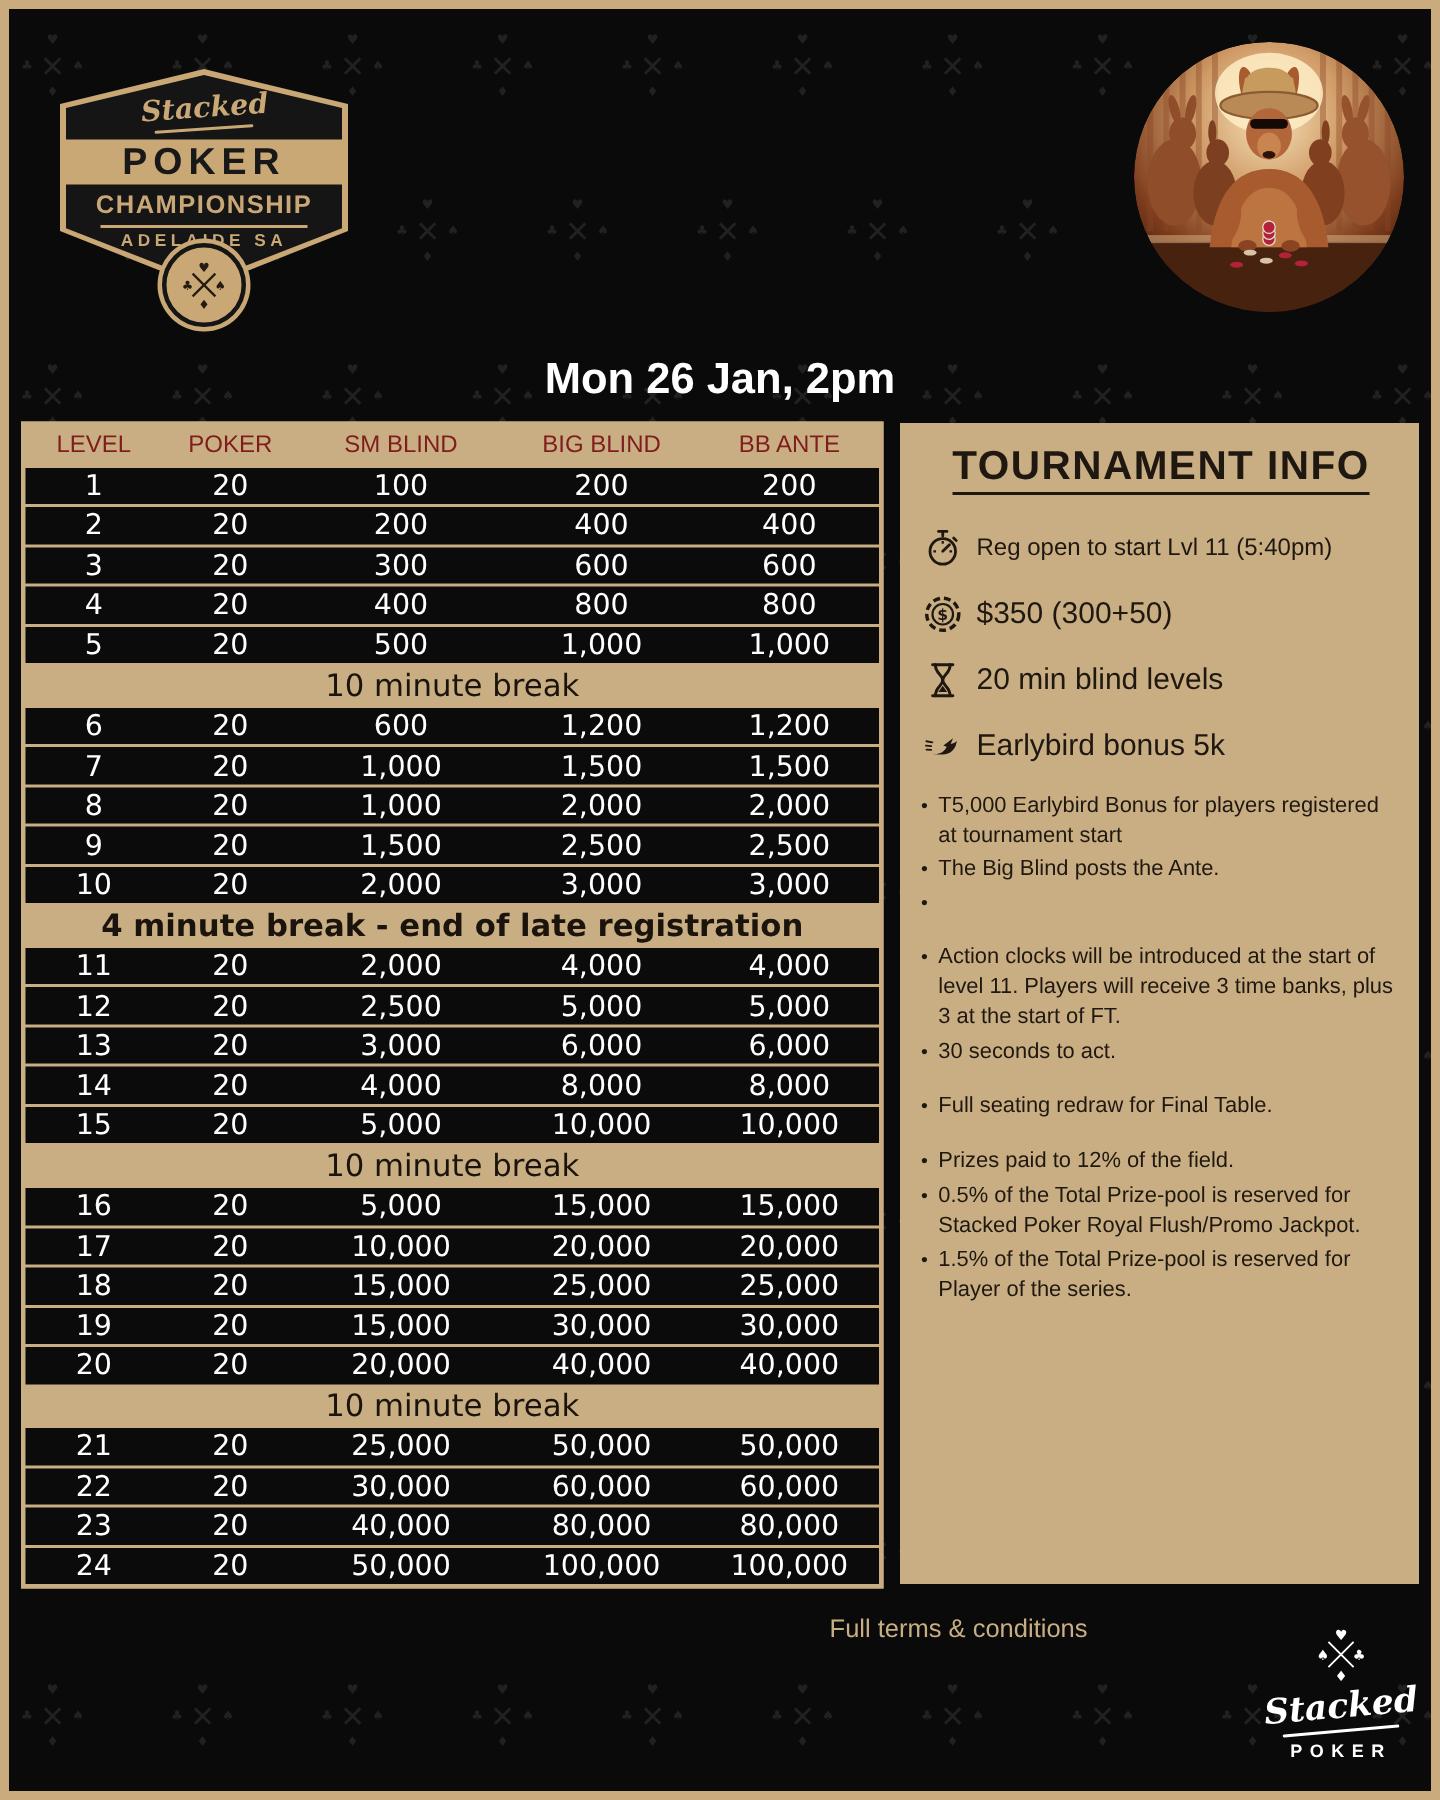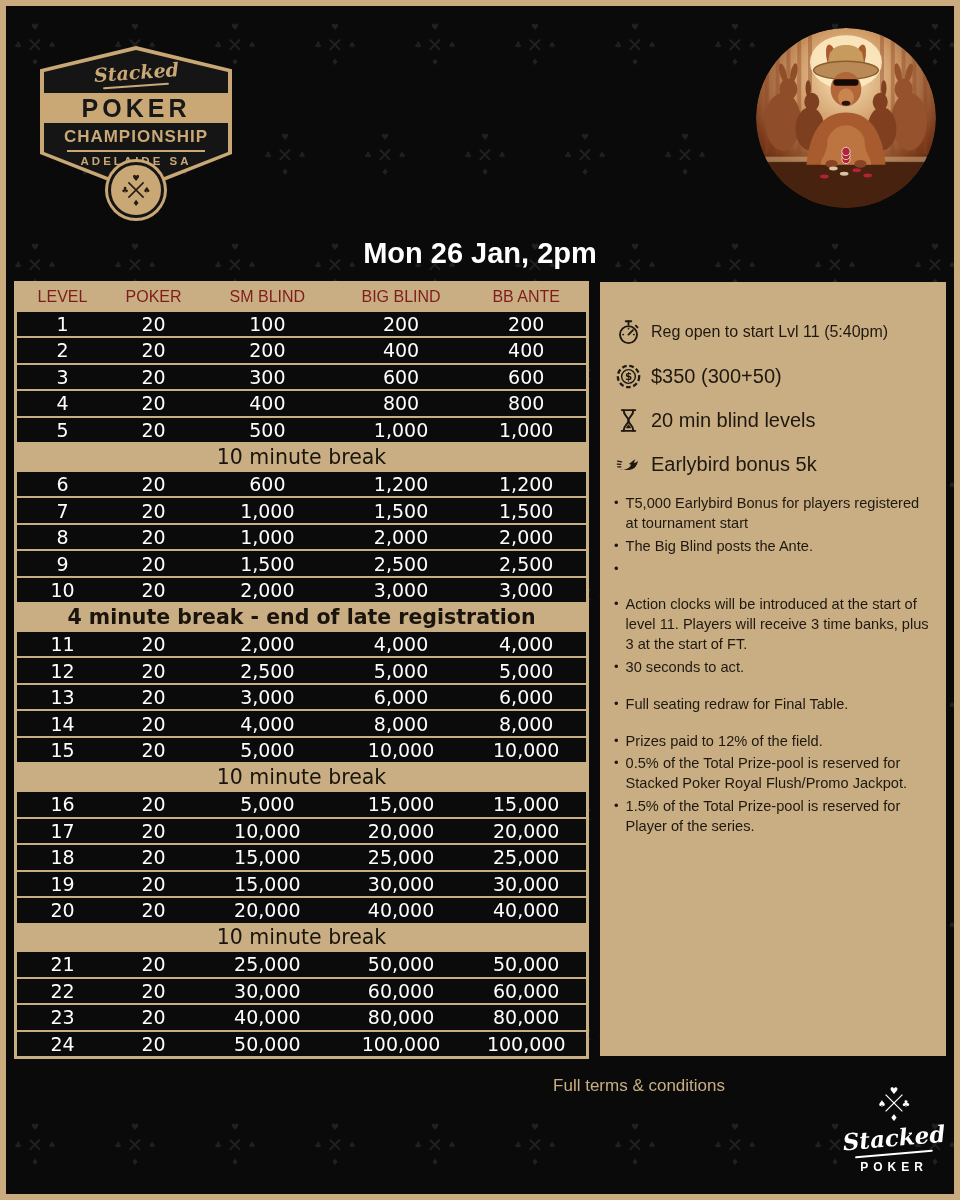--- a/index.html
+++ b/index.html
@@ -1086,20 +1086,23 @@
             <span class="c c0">24</span>
             <span class="c c1">20</span>
             <span class="c c2">50,000</span>
             <span class="c c3">100,000</span>
             <span class="c c4">100,000</span>
           </div></div>
     </div>
   </div>
 
   <div class="layer info-panel">
+    <div class="info-head-wrap">
+      <span class="info-head">TOURNAMENT INFO</span>
+    </div>
     <div class="info-items" id="infoItems">
         <div class="info-item fit">
           <span class="iicon">
             <svg width="27" height="27" viewBox="0 0 26 26">
               <g fill="none" stroke="#1f1810" stroke-width="1.8" stroke-linecap="round">
                 <circle cx="13" cy="15" r="8.2"></circle>
                 <path d="M13 15l4.3-4.3"></path>
                 <path d="M10.3 2.2h5.4"></path>
                 <path d="M13 2.2v3"></path>
                 <path d="M20 6.4l1.7 1.7"></path>

